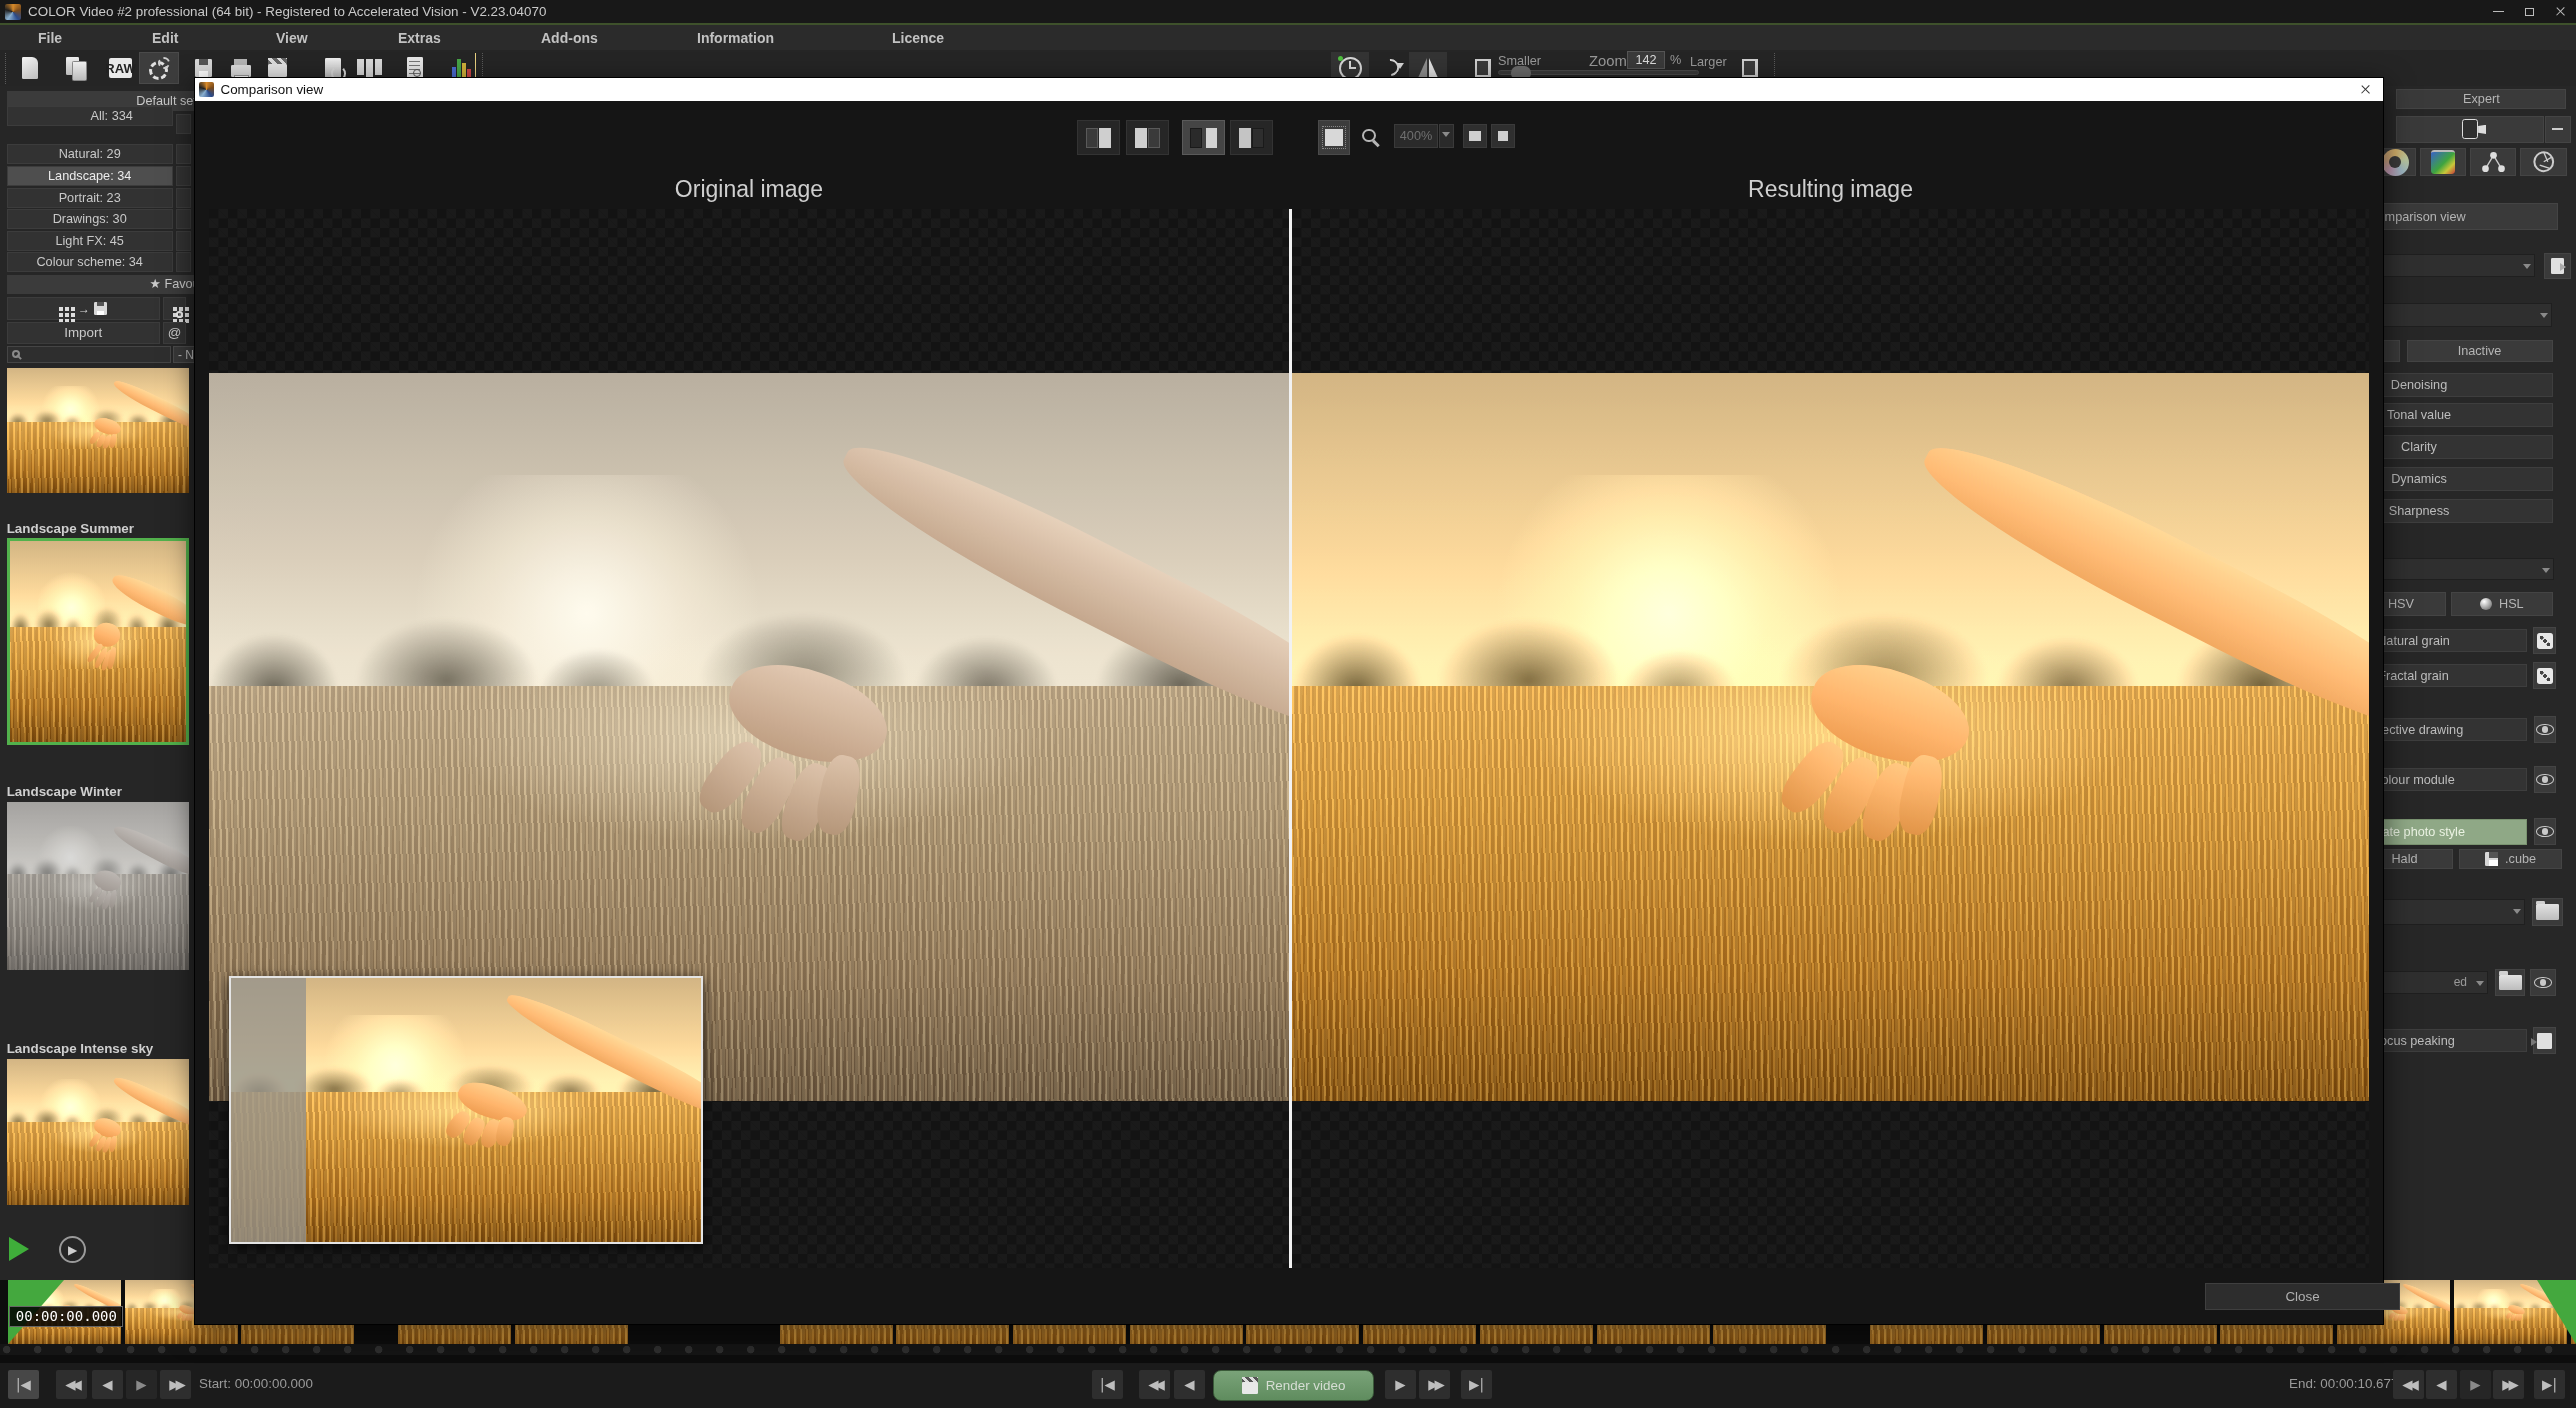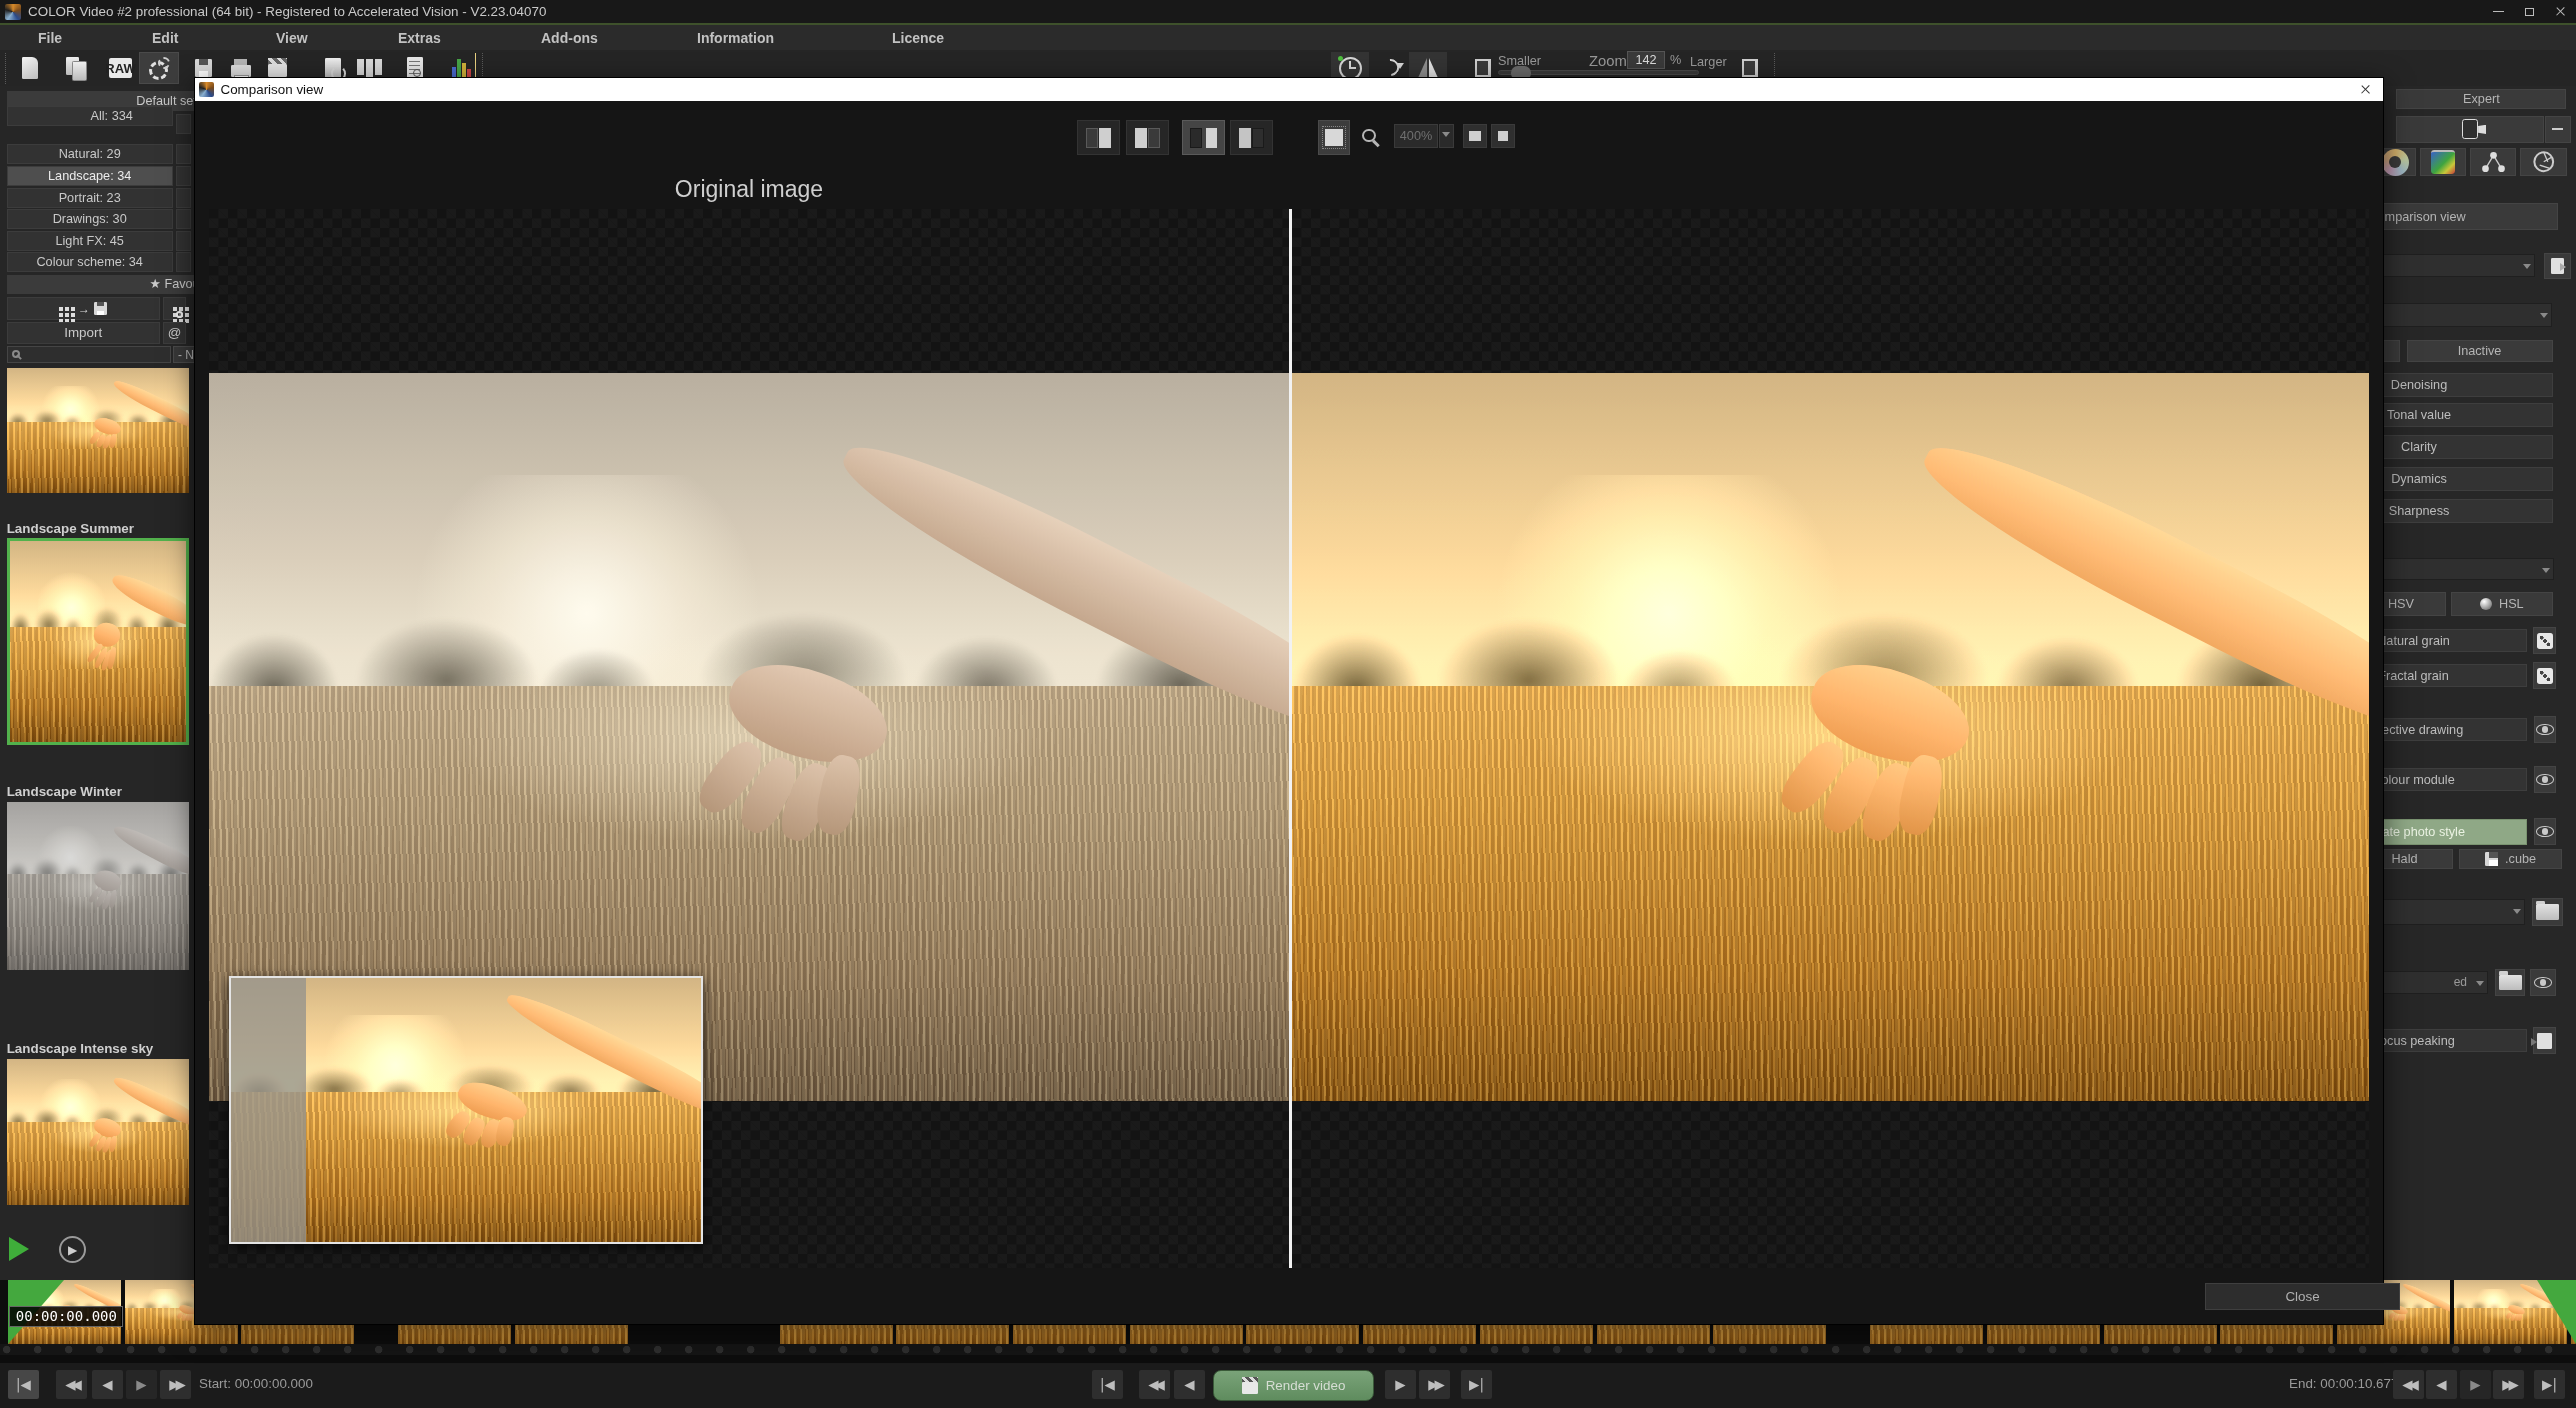--- a/index.html
+++ b/index.html
@@ -969,20 +969,21 @@
       <span class="tri-down" style="margin-top:0;"></span>
     </div>
   <div class="smimgbtn" style="left:1268px;">
       <i></i>
     </div>
   <div class="smimgbtn" style="left:1296px;">
       <i style="width:9.4px;height:9.4px;"></i>
     </div>
 
   <div class="panetitle" style="left:14px;width:1080px;">Original image</div>
+  <div class="panetitle" style="left:1097px;width:1077px;">Resulting image</div>
 
   <div id="viewarea">
     <div class="pane-photo" style="left:0;width:1080px;">
       <div class="scene muted" style="position:absolute;inset:0;">
           <i class="sky"></i>
           <i class="sun"></i>
           <i class="trees"></i>
           <i class="field"></i>
           <i class="glow"></i>
           <i class="arm"></i>

